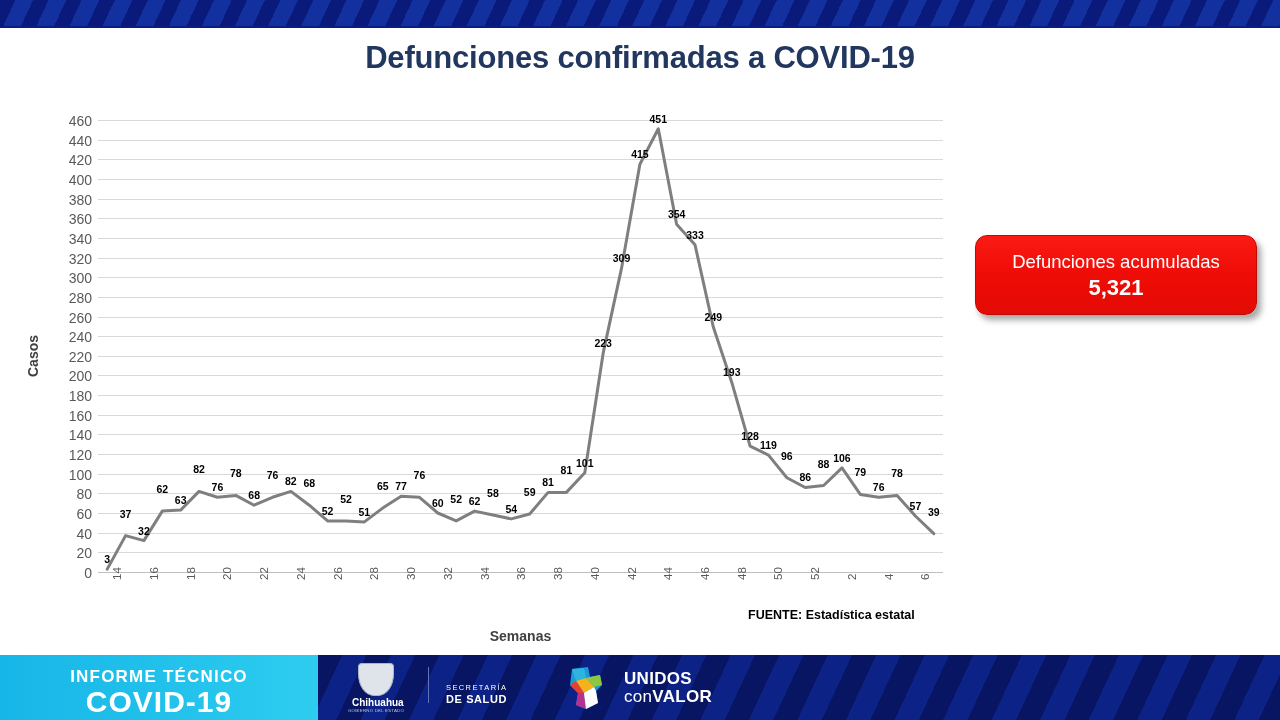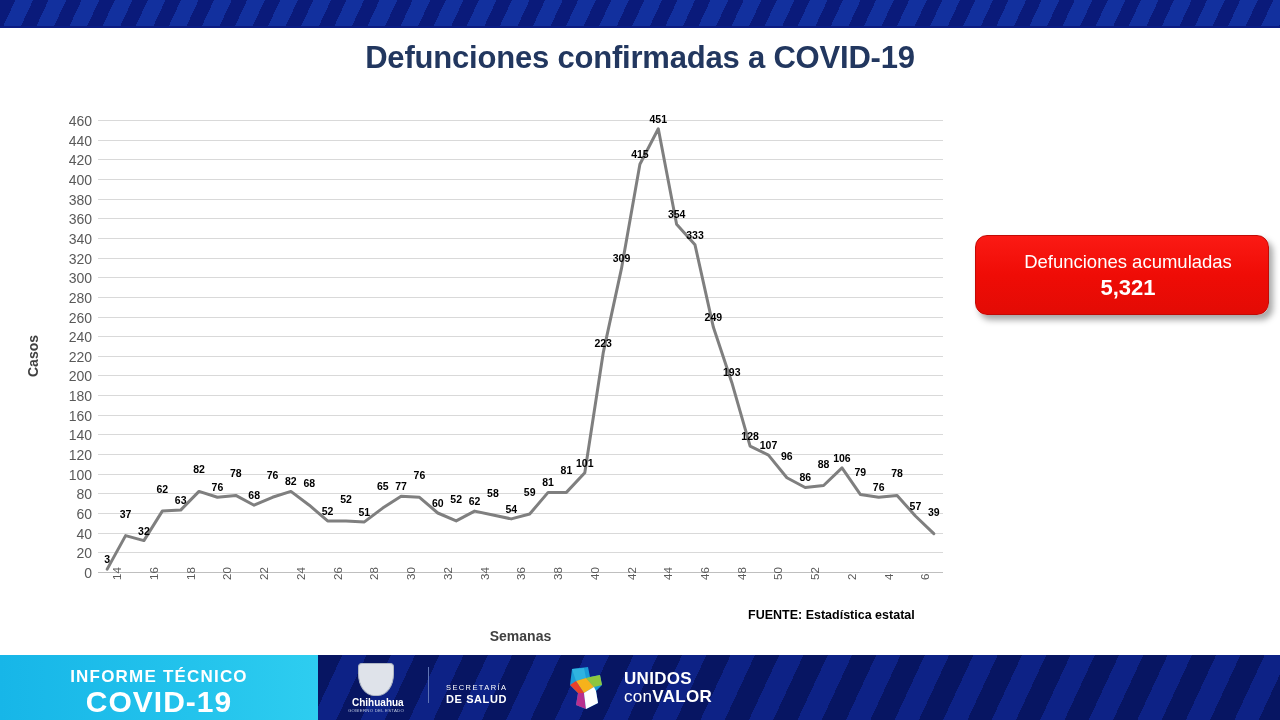--- a/index.html
+++ b/index.html
@@ -82,21 +82,21 @@
   }
 
   
   .callout{
     position:absolute;left:975px;top:235px;width:280px;height:78px;
     background:linear-gradient(180deg,#fb1a14 0%,#ef0c06 50%,#e30b05 100%);
     border-radius:12px;
     border:1px solid #c20a05;
     box-shadow:4px 5px 6px rgba(0,0,0,0.35);
     color:#ffffff;text-align:center;
-    display:flex;flex-direction:column;justify-content:center;align-items:center;padding-left:12px;
+    display:flex;flex-direction:column;justify-content:center;align-items:center;
   }
   .callout-line1{font-size:18.5px;line-height:24px;}
   .callout-line2{font-size:22px;font-weight:bold;line-height:27px;}
 
   
   .source{
     position:absolute;left:748px;top:607px;width:200px;
     font-size:12.5px;font-weight:bold;color:#000000;line-height:16px;
   }
 
@@ -250,21 +250,21 @@
         <div class="dlabel" style="left: 486.793px; top: 348.757px;">101</div>
         <div class="dlabel" style="left: 505.163px; top: 228.878px;">223</div>
         <div class="dlabel" style="left: 523.533px; top: 144.374px;">309</div>
         <div class="dlabel" style="left: 541.902px; top: 40.2174px;">415</div>
         <div class="dlabel" style="left: 560.272px; top: 4.84348px;">451</div>
         <div class="dlabel" style="left: 578.641px; top: 100.157px;">354</div>
         <div class="dlabel" style="left: 597.011px; top: 120.791px;">333</div>
         <div class="dlabel" style="left: 615.38px; top: 203.33px;">249</div>
         <div class="dlabel" style="left: 633.75px; top: 258.357px;">193</div>
         <div class="dlabel" style="left: 652.12px; top: 322.226px;">128</div>
-        <div class="dlabel" style="left: 670.489px; top: 331.07px;">107</div>
+        <div class="dlabel" style="left: 670.489px; top: 331.07px;">119</div>
         <div class="dlabel" style="left: 688.859px; top: 341.67px;">96</div>
         <div class="dlabel" style="left: 707.228px; top: 363.496px;">86</div>
         <div class="dlabel" style="left: 725.598px; top: 349.53px;">88</div>
         <div class="dlabel" style="left: 743.967px; top: 343.843px;">106</div>
         <div class="dlabel" style="left: 762.337px; top: 358.374px;">79</div>
         <div class="dlabel" style="left: 780.707px; top: 373.322px;">76</div>
         <div class="dlabel" style="left: 799.076px; top: 359.357px;">78</div>
         <div class="dlabel" style="left: 817.446px; top: 391.991px;">57</div>
         <div class="dlabel" style="left: 835.815px; top: 397.678px;">39</div>
       </div>

